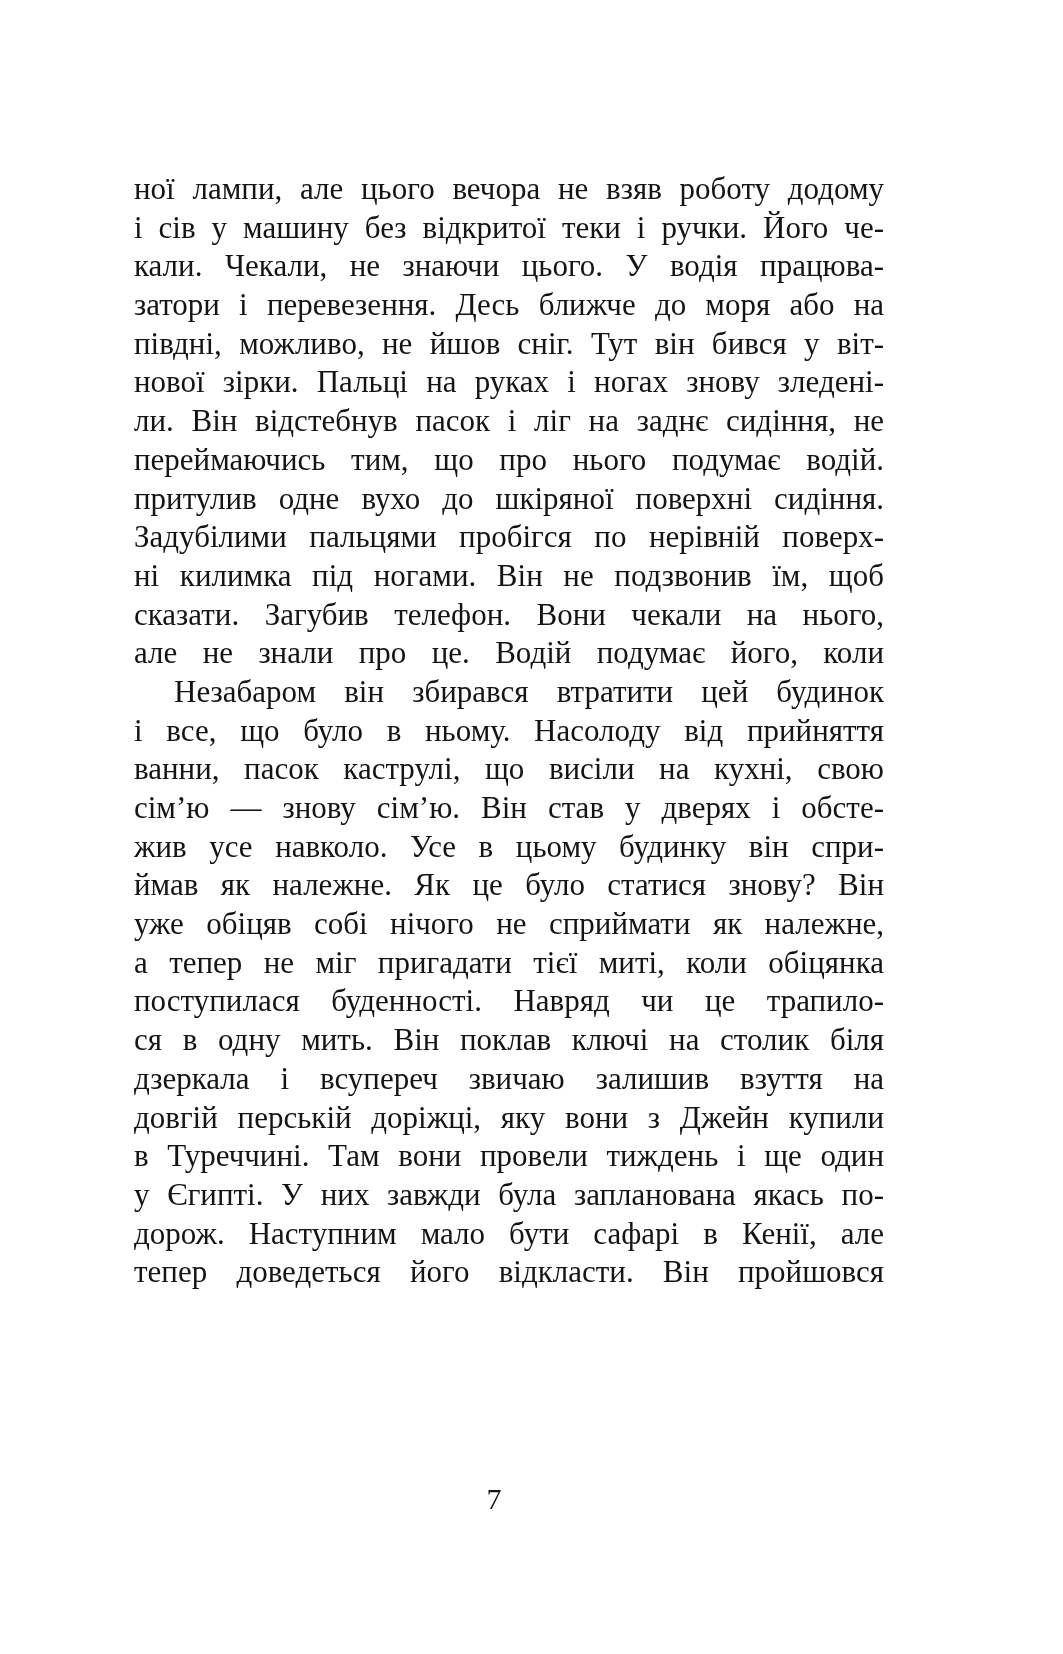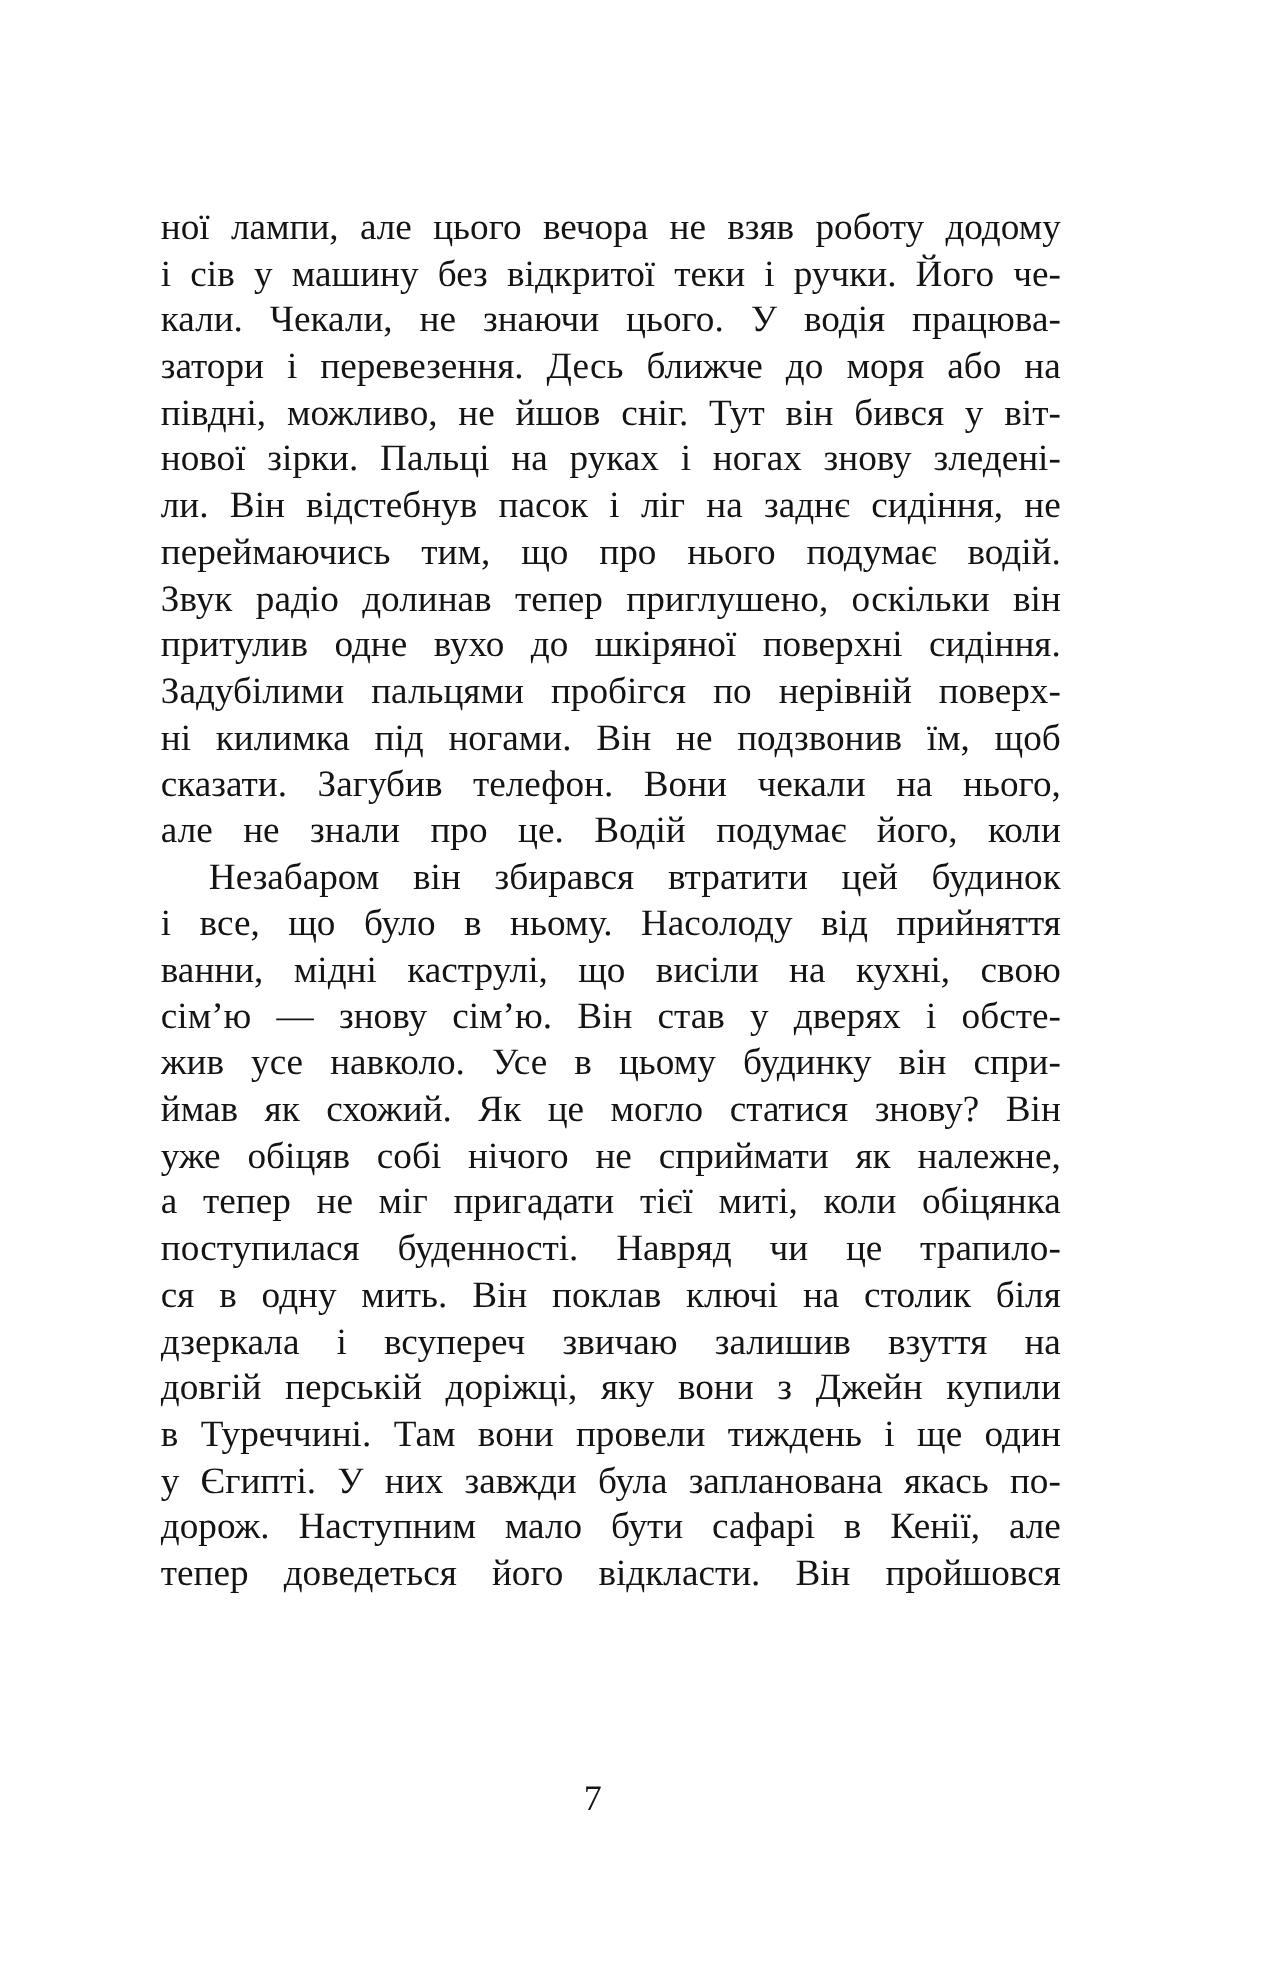--- a/index.html
+++ b/index.html
@@ -63,32 +63,31 @@
 <div class="book-page">
   <div class="text-block">
       <div class="line"><span>ної лампи, але цього вечора не взяв роботу додому</span></div>
       <div class="line"><span>і сів у машину без відкритої теки і ручки. Його че-</span></div>
       <div class="line"><span>кали. Чекали, не знаючи цього. У водія працюва-</span></div>
       <div class="line"><span>затори і перевезення. Десь ближче до моря або на</span></div>
       <div class="line"><span>півдні, можливо, не йшов сніг. Тут він бився у віт-</span></div>
       <div class="line"><span>нової зірки. Пальці на руках і ногах знову зледені-</span></div>
       <div class="line"><span>ли. Він відстебнув пасок і ліг на заднє сидіння, не</span></div>
       <div class="line"><span>переймаючись тим, що про нього подумає водій.</span></div>
-      <div class="line"><span>Звук радіо долинав тепер приглушено, оскільки він</span></div>
       <div class="line"><span>притулив одне вухо до шкіряної поверхні сидіння.</span></div>
       <div class="line"><span>Задубілими пальцями пробігся по нерівній поверх-</span></div>
       <div class="line"><span>ні килимка під ногами. Він не подзвонив їм, щоб</span></div>
       <div class="line"><span>сказати. Загубив телефон. Вони чекали на нього,</span></div>
       <div class="line"><span>але не знали про це. Водій подумає його, коли</span></div>
       <div class="line indent"><span>Незабаром він збирався втратити цей будинок</span></div>
       <div class="line"><span>і все, що було в ньому. Насолоду від прийняття</span></div>
-      <div class="line"><span>ванни, мідні каструлі, що висіли на кухні, свою</span></div>
+      <div class="line"><span>ванни, пасок каструлі, що висіли на кухні, свою</span></div>
       <div class="line"><span>сім’ю — знову сім’ю. Він став у дверях і обсте-</span></div>
       <div class="line"><span>жив усе навколо. Усе в цьому будинку він спри-</span></div>
-      <div class="line"><span>ймав як схожий. Як це могло статися знову? Він</span></div>
+      <div class="line"><span>ймав як належне. Як це було статися знову? Він</span></div>
       <div class="line"><span>уже обіцяв собі нічого не сприймати як належне,</span></div>
       <div class="line"><span>а тепер не міг пригадати тієї миті, коли обіцянка</span></div>
       <div class="line"><span>поступилася буденності. Навряд чи це трапило-</span></div>
       <div class="line"><span>ся в одну мить. Він поклав ключі на столик біля</span></div>
       <div class="line"><span>дзеркала і всупереч звичаю залишив взуття на</span></div>
       <div class="line"><span>довгій перській доріжці, яку вони з Джейн купили</span></div>
       <div class="line"><span>в Туреччині. Там вони провели тиждень і ще один</span></div>
       <div class="line"><span>у Єгипті. У них завжди була запланована якась по-</span></div>
       <div class="line"><span>дорож. Наступним мало бути сафарі в Кенії, але</span></div>
       <div class="line"><span>тепер доведеться його відкласти. Він пройшовся</span></div>

